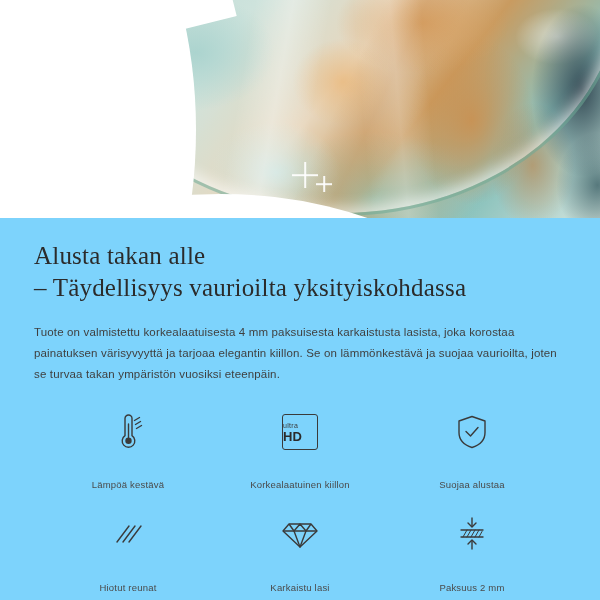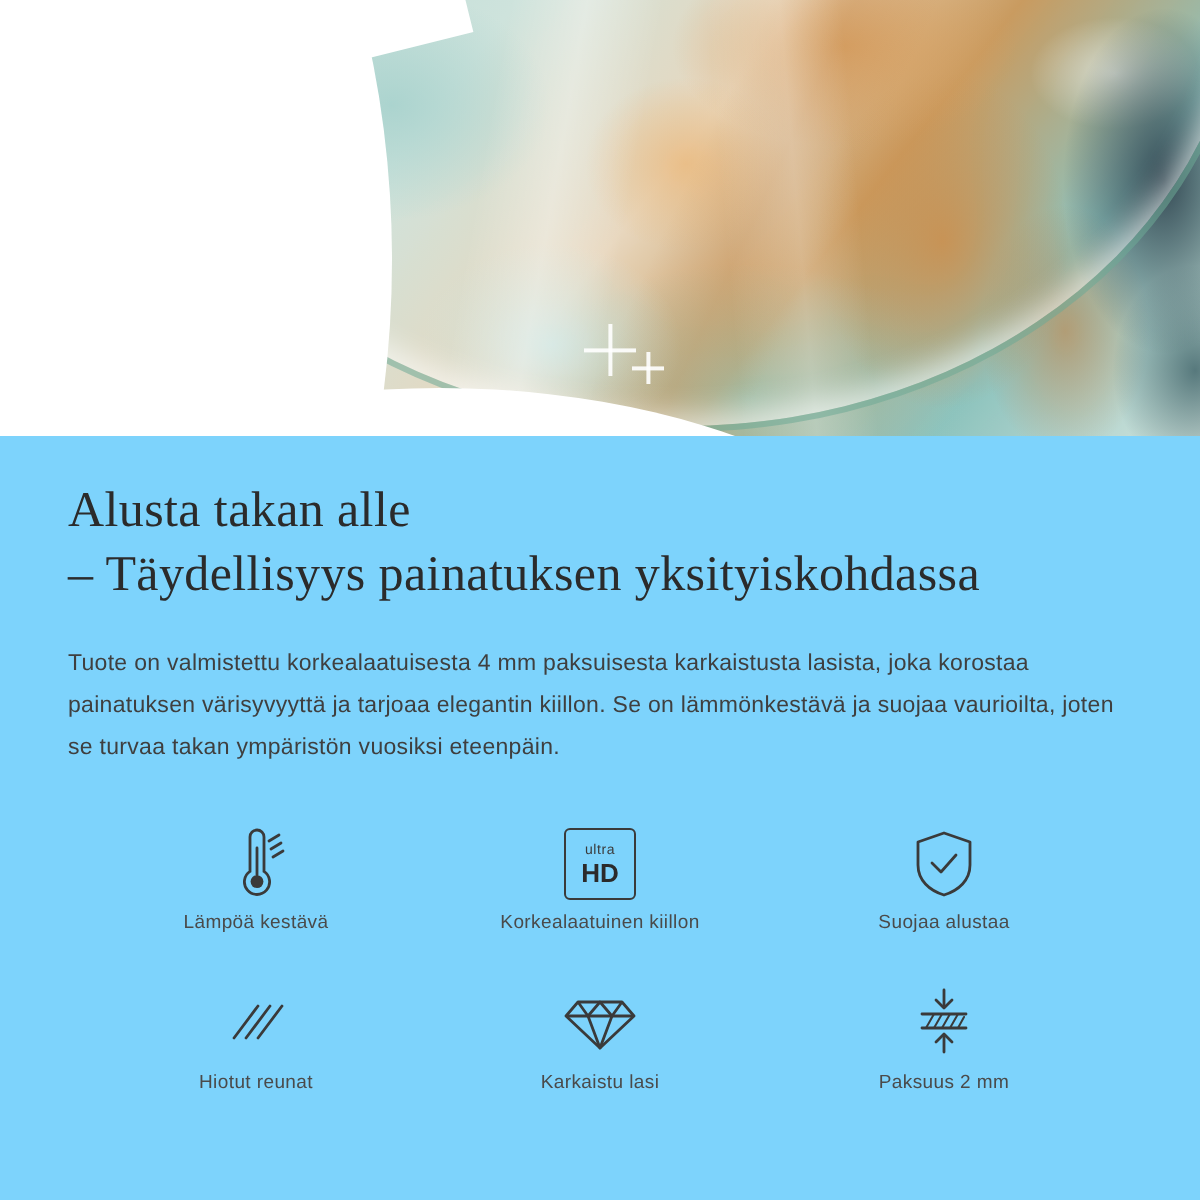--- a/index.html
+++ b/index.html
@@ -166,34 +166,33 @@
     justify-content: flex-start;
   }
   .feature-icon {
     height: 42px;
     display: flex;
     align-items: center;
     justify-content: center;
     color: #3a3a3a;
   }
   .feature-label {
-    margin-top: 3px;
+    margin-top: 26px;
     font-size: 9.5px;
     color: #4a4a4a;
     text-align: center;
     letter-spacing: 0.2px;
   }
   .hd-box {
     width: 34px;
     height: 34px;
     border: 1.4px solid #3a3a3a;
     border-radius: 3px;
     display: flex;
     flex-direction: column;
-    align-items: center;
     justify-content: center;
     line-height: 1;
   }
   .hd-box .hd-small {
     font-size: 7px;
     letter-spacing: 0.3px;
     color: #3a3a3a;
   }
   .hd-box .hd-big {
     font-size: 13px;
@@ -215,21 +214,21 @@
     <div class="mask-left"></div>
     <div class="mask-top-left"></div>
     <div class="mask-bottom"></div>
     <div class="sparkle sparkle-1"></div>
     <div class="sparkle sparkle-2"></div>
   </div>
 
   <div class="content">
     <h1 class="headline">
       <span>Alusta takan alle</span>
-      <span class="line2">– Täydellisyys painatuksen yksityiskohdassa</span>
+      <span class="line2">– Täydellisyys vaurioilta yksityiskohdassa</span>
     </h1>
     <p class="body-copy">Tuote on valmistettu korkealaatuisesta 4 mm paksuisesta karkaistusta lasista, joka korostaa painatuksen värisyvyyttä ja tarjoaa elegantin kiillon. Se on lämmönkestävä ja suojaa vaurioilta, joten se turvaa takan ympäristön vuosiksi eteenpäin.</p>
 
     <div class="features">
 
       <div class="feature">
         <div class="feature-icon">
           <svg width="34" height="40" viewBox="0 0 34 40" fill="none" stroke="#3a3a3a" stroke-width="1.4" stroke-linecap="round">
             <path d="M14 6.5a3.5 3.5 0 0 1 7 0v17.2a6.3 6.3 0 1 1-7 0z"></path>
             <line x1="17.5" y1="12" x2="17.5" y2="25.5"></line>

